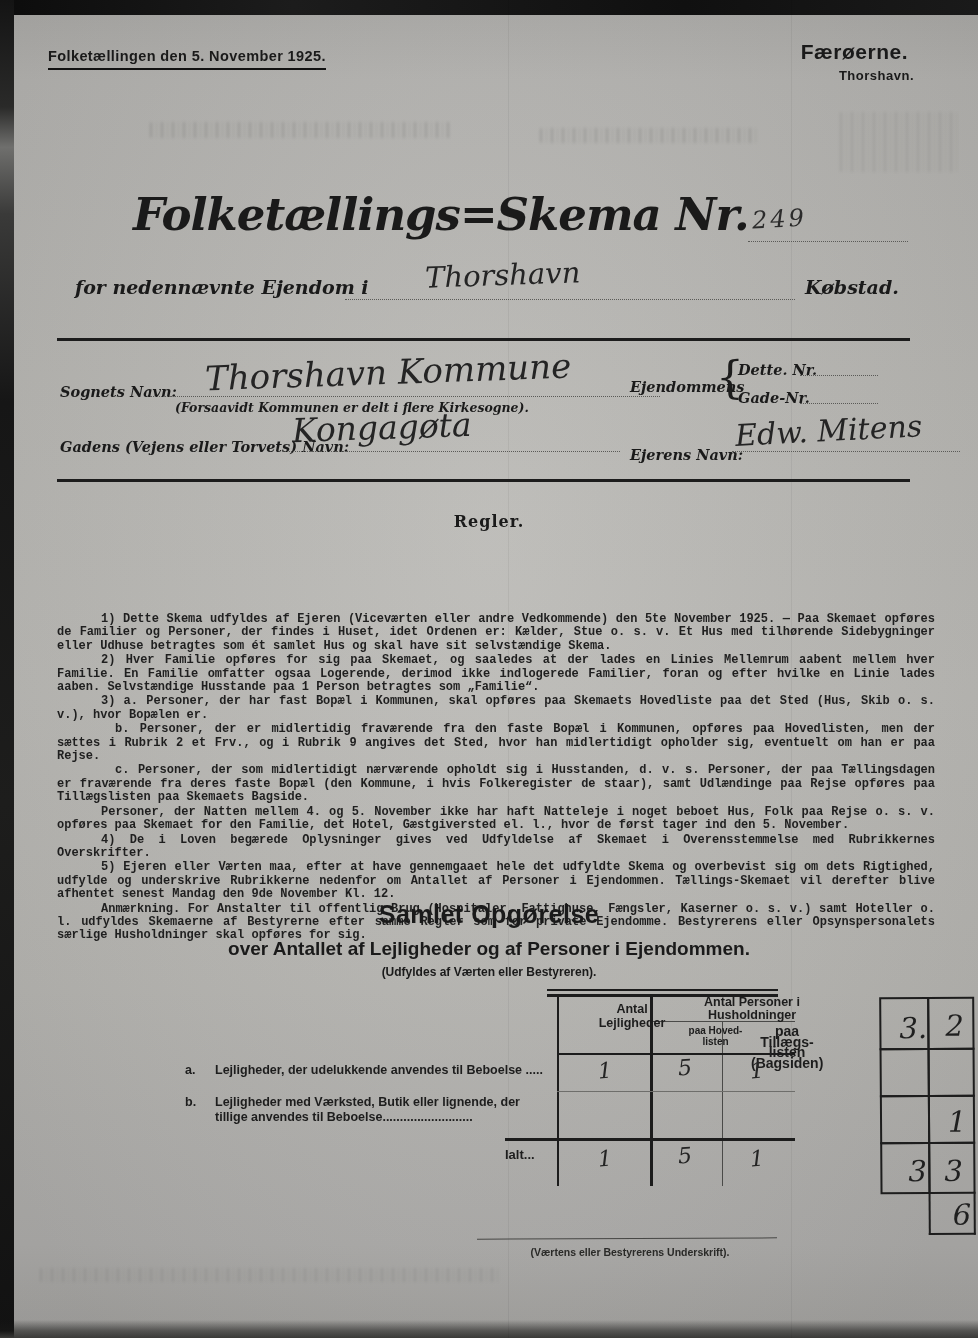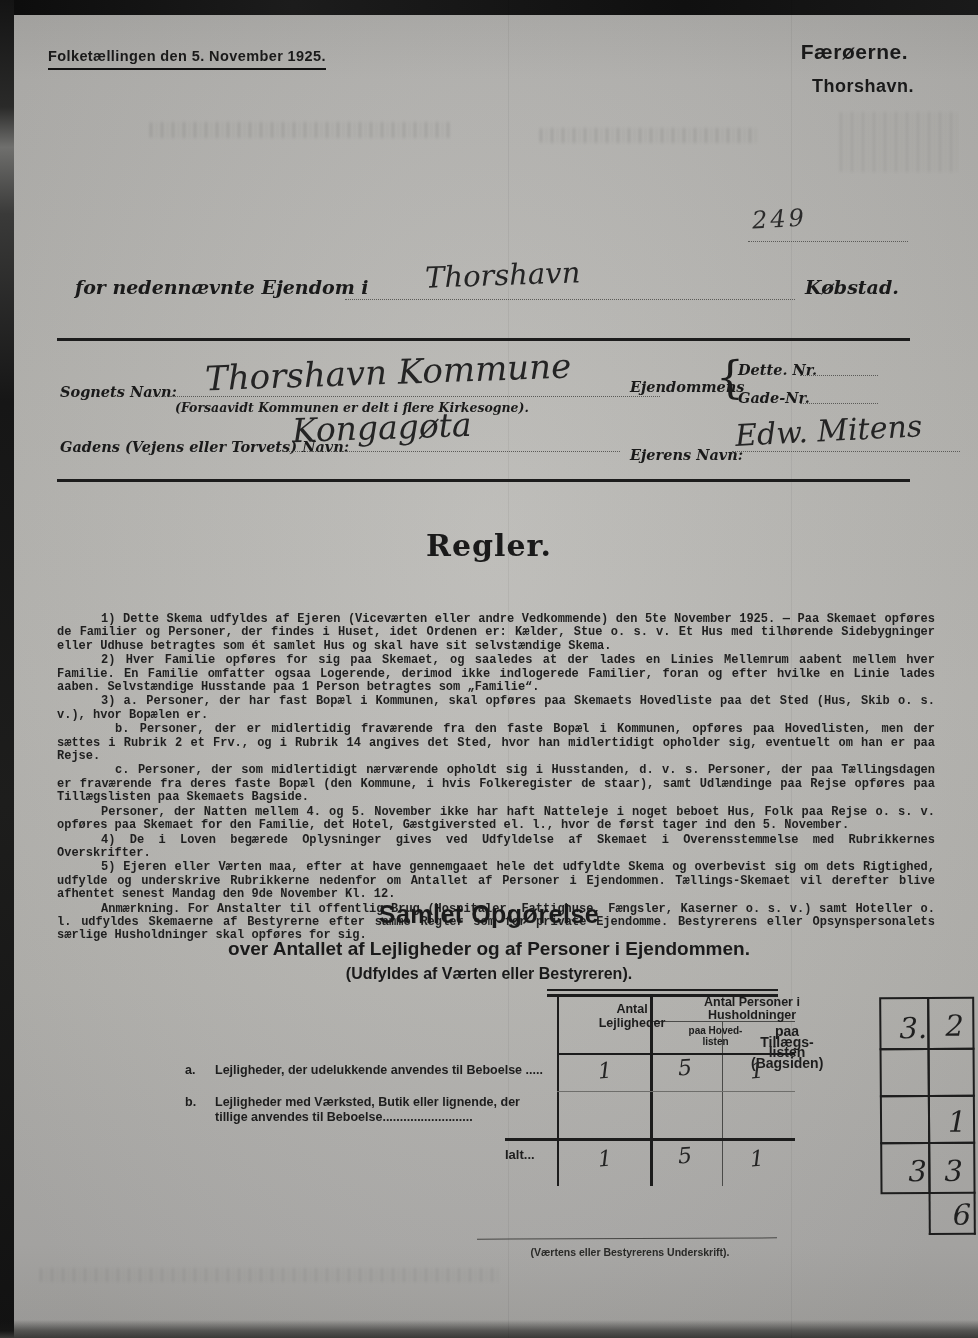--- a/index.html
+++ b/index.html
@@ -15,21 +15,21 @@
   
   .film-top{left:0;top:0;width:978px;height:15px;background:linear-gradient(90deg,#0c0c0c,#1c1c1c 30%,#101010 70%,#1a1a1a);}
   .film-left{left:0;top:0;width:14px;height:1338px;background:linear-gradient(180deg,#141414 0%,#2a2a29 8%,#6f6f6d 11%,#3a3a39 16%,#161616 30%,#1d1d1c 60%,#121212 100%);}
   .film-bottom{left:0;top:1320px;width:978px;height:18px;background:linear-gradient(180deg,rgba(20,20,20,0.0),rgba(25,25,24,0.55) 60%,#3a3a38);}
   .scratch{top:0;width:1px;height:1338px;background:rgba(0,0,0,0.05);}
   
   .ghost{filter:blur(1.6px);opacity:.45;background:repeating-linear-gradient(90deg,rgba(85,85,82,.55) 0 2px,rgba(85,85,82,0) 2px 6px,rgba(85,85,82,.35) 6px 7px,rgba(85,85,82,0) 7px 11px);border-radius:2px;}
   
   .census-line{left:48px;top:48px;font-family:"Liberation Sans",sans-serif;font-weight:700;font-size:14.5px;letter-spacing:.4px;border-bottom:2px solid #111;padding-bottom:4px;}
   .region{right:70px;top:40px;font-family:"Liberation Sans",sans-serif;font-weight:700;font-size:21px;letter-spacing:.5px;}
-  .town{right:64px;top:76px;font-family:"Liberation Sans",sans-serif;font-weight:700;font-size:18px;letter-spacing:.5px;}
+  .town{right:64px;top:68px;font-family:"Liberation Sans",sans-serif;font-weight:700;font-size:13px;letter-spacing:.5px;}
   
   .main-title{left:133px;top:188px;font-family:"DejaVu Serif",serif;font-weight:700;font-style:italic;font-size:45px;letter-spacing:-1px;white-space:nowrap;}
   .title-number{left:752px;top:205px;font-family:"DejaVu Serif",serif;font-style:italic;font-size:24px;color:#2b2b2b;transform:rotate(-3deg);letter-spacing:3px;}
   .title-underline{left:748px;top:241px;width:160px;border-bottom:1px dotted #5a5a57;}
   .subtitle-prefix{left:75px;top:276px;font-family:"DejaVu Serif",serif;font-weight:700;font-style:italic;font-size:19px;white-space:nowrap;}
   .subtitle-line{left:345px;top:299px;width:450px;border-bottom:1px dotted #5a5a57;}
   .subtitle-value{left:425px;top:258px;font-family:"DejaVu Serif",serif;font-style:italic;font-size:29px;color:#242424;transform:rotate(-2deg);}
   .subtitle-suffix{left:805px;top:276px;font-family:"DejaVu Serif",serif;font-weight:700;font-style:italic;font-size:19px;}
   
   .hr1{left:57px;top:338px;width:853px;border-top:3px solid #1c1c1c;}
@@ -46,29 +46,29 @@
   .matr-line{left:800px;top:375px;width:78px;border-bottom:1px dotted #5a5a57;}
   .gadenr-label{left:738px;top:389px;}
   .gadenr-line{left:800px;top:403px;width:78px;border-bottom:1px dotted #5a5a57;}
   .street-label{left:60px;top:438px;}
   .street-line{left:285px;top:451px;width:335px;border-bottom:1px dotted #5a5a57;}
   .street-value{left:292px;top:408px;font-family:"DejaVu Serif",serif;font-style:italic;font-size:33px;color:#242424;transform:rotate(-2deg);white-space:nowrap;}
   .owner-label{left:630px;top:438px;margin-top:8px;}
   .owner-line{left:732px;top:451px;width:228px;border-bottom:1px dotted #5a5a57;}
   .owner-value{left:735px;top:413px;font-family:"DejaVu Serif",serif;font-style:italic;font-size:30px;color:#242424;transform:rotate(-3deg);white-space:nowrap;}
   
-  .rules-heading{left:0;top:528px;width:978px;text-align:center;font-family:"DejaVu Serif",serif;font-weight:700;font-size:30px;letter-spacing:1px;}
+  .rules-heading{left:0;top:512px;width:978px;text-align:center;font-family:"DejaVu Serif",serif;font-weight:700;font-size:16px;letter-spacing:1px;}
   .rules{left:57px;top:574px;width:878px;font-family:Liberation Mono, monospace;font-weight:700;font-size:12px;line-height:13.4px;text-align:justify;color:#1f1f1f;margin-top:39px;}
   .rules p{margin:0 0 1px 0;}
   .r-ind{text-indent:44px;}
   .r-ind2{text-indent:58px;}
   
   .sum-title1{left:0;top:900px;width:978px;text-align:center;font-family:"Liberation Sans",sans-serif;font-weight:700;font-size:25px;letter-spacing:.5px;}
   .sum-title2{left:0;top:938px;width:978px;text-align:center;font-family:"Liberation Sans",sans-serif;font-weight:700;font-size:19px;}
-  .sum-note{left:0;top:965px;width:978px;text-align:center;font-family:"Liberation Sans",sans-serif;font-weight:700;font-size:16px;}
+  .sum-note{left:0;top:965px;width:978px;text-align:center;font-family:"Liberation Sans",sans-serif;font-weight:700;font-size:12px;}
   
   .tl{background:#1c1c1c;}
   .tl-thin{background:#6e6e6b;}
   .t-top1{left:547px;top:989px;width:231px;height:2px;}
   .t-top2{left:547px;top:994px;width:231px;height:3px;}
   .t-v-left{left:557px;top:994px;width:2px;height:192px;}
   .t-v-mid{left:650px;top:994px;width:3px;height:192px;}
   .t-v-sub{left:722px;top:1022px;width:1px;height:164px;background:#4a4a48;}
   .t-h-personer{left:653px;top:1021px;width:142px;height:1px;background:#4a4a48;}
   .t-h-header{left:557px;top:1053px;width:238px;height:2px;}
@@ -105,20 +105,21 @@
   <div class="abs scratch" style="left:791px;"></div>
   <div class="abs ghost" style="left:150px;top:122px;width:300px;height:16px;"></div>
   <div class="abs ghost" style="left:540px;top:128px;width:220px;height:15px;"></div>
   <div class="abs ghost" style="left:840px;top:112px;width:120px;height:60px;opacity:.3;"></div>
   <div class="abs ghost" style="left:40px;top:1268px;width:460px;height:14px;opacity:.35;"></div>
 
   <div class="abs census-line">Folketællingen den 5. November 1925.</div>
   <div class="abs region">Færøerne.</div>
   <div class="abs town">Thorshavn.</div>
 
+  <div class="abs main-title">Folketællings=Skema Nr.</div>
   <div class="abs title-number">249</div>
   <div class="abs title-underline"></div>
   <div class="abs subtitle-prefix">for nedennævnte Ejendom i</div>
   <div class="abs subtitle-line"></div>
   <div class="abs subtitle-value">Thorshavn</div>
   <div class="abs subtitle-suffix">Købstad.</div>
 
   <div class="abs hr1"></div>
   <div class="abs f-label sogn-label">Sognets Navn:</div>
   <div class="abs sogn-line"></div>
@@ -136,21 +137,21 @@
   <div class="abs f-label owner-label">Ejerens Navn:</div>
   <div class="abs owner-line"></div>
   <div class="abs owner-value">Edw. Mitens</div>
   <div class="abs hr2"></div>
 
   <div class="abs rules-heading">Regler.</div>
   <div class="abs rules">
     <p class="r-ind">1)  Dette Skema udfyldes af Ejeren (Viceværten eller andre Vedkommende) den 5te November 1925. — Paa Skemaet opføres de Familier og Personer, der findes i Huset, idet Ordenen er: Kælder, Stue o. s. v.  Et Hus med tilhørende Sidebygninger eller Udhuse betragtes som ét samlet Hus og skal have sit selvstændige Skema.</p>
     <p class="r-ind">2)  Hver Familie opføres for sig paa Skemaet, og saaledes at der lades en Linies Mellemrum aabent mellem hver Familie.  En Familie omfatter ogsaa Logerende, derimod ikke indlogerede Familier, foran og efter hvilke en Linie lades aaben.  Selvstændige Husstande paa 1 Person betragtes som „Familie“.</p>
     <p class="r-ind">3)  a.  Personer, der har fast Bopæl i Kommunen, skal opføres paa Skemaets Hovedliste paa det Sted (Hus, Skib o. s. v.), hvor Bopælen er.</p>
-    <p class="r-ind2">b.  Personer, der er midlertidig fraværende fra den faste Bopæl i Kommunen, opføres paa Hovedlisten, men der sættes i Rubrik 2 et Frv., og i Rubrik 14 angives det Sted, hvor han midlertidigt opholder sig, eventuelt om han er paa Rejse.</p>
+    <p class="r-ind2">b.  Personer, der er midlertidig fraværende fra den faste Bopæl i Kommunen, opføres paa Hovedlisten, men der sættes i Rubrik 2 et Frv., og i Rubrik 9 angives det Sted, hvor han midlertidigt opholder sig, eventuelt om han er paa Rejse.</p>
     <p class="r-ind2">c.  Personer, der som midlertidigt nærværende opholdt sig i Husstanden, d. v. s. Personer, der paa Tællingsdagen er fraværende fra deres faste Bopæl (den Kommune, i hvis Folkeregister de staar), samt Udlændinge paa Rejse opføres paa Tillægslisten paa Skemaets Bagside.</p>
     <p class="r-ind">Personer, der Natten mellem 4. og 5. November ikke har haft Natteleje i noget beboet Hus, Folk paa Rejse o. s. v. opføres paa Skemaet for den Familie, det Hotel, Gæstgiversted el. l., hvor de først tager ind den 5. November.</p>
     <p class="r-ind">4)  De i Loven begærede Oplysninger gives ved Udfyldelse af Skemaet i Overensstemmelse med Rubrikkernes Overskrifter.</p>
     <p class="r-ind">5)  Ejeren eller Værten maa, efter at have gennemgaaet hele det udfyldte Skema og overbevist sig om dets Rigtighed, udfylde og underskrive Rubrikkerne nedenfor om Antallet af Personer i Ejendommen.  Tællings-Skemaet vil derefter blive afhentet senest Mandag den 9de November Kl. 12.</p>
     <p class="r-ind">Anmærkning.  For Anstalter til offentlig Brug (Hospitaler, Fattighuse, Fængsler, Kaserner o. s. v.) samt Hoteller o. l. udfyldes Skemaerne af Bestyrerne efter samme Regler som for private Ejendomme.  Bestyrerens eller Opsynspersonalets særlige Husholdninger skal opføres for sig.</p>
   </div>
 
   <div class="abs sum-title1">Samlet Opgørelse</div>
   <div class="abs sum-title2">over Antallet af Lejligheder og af Personer i Ejendommen.</div>
   <div class="abs sum-note">(Udfyldes af Værten eller Bestyreren).</div>

